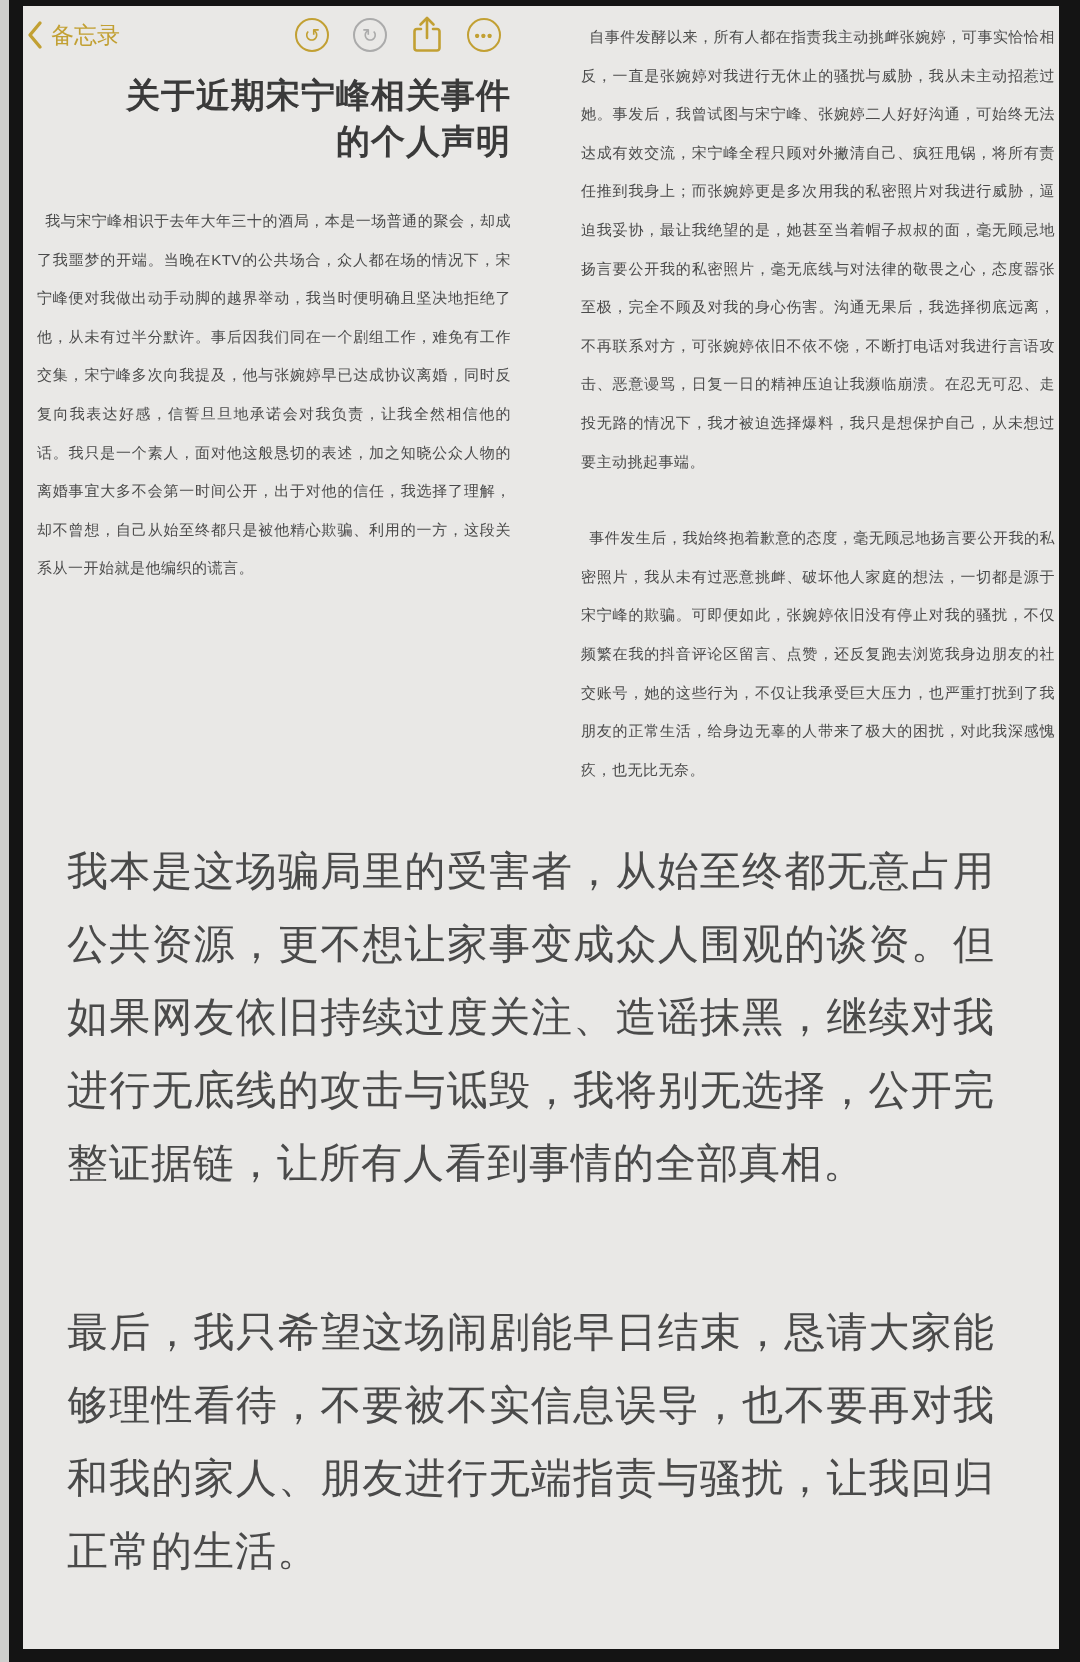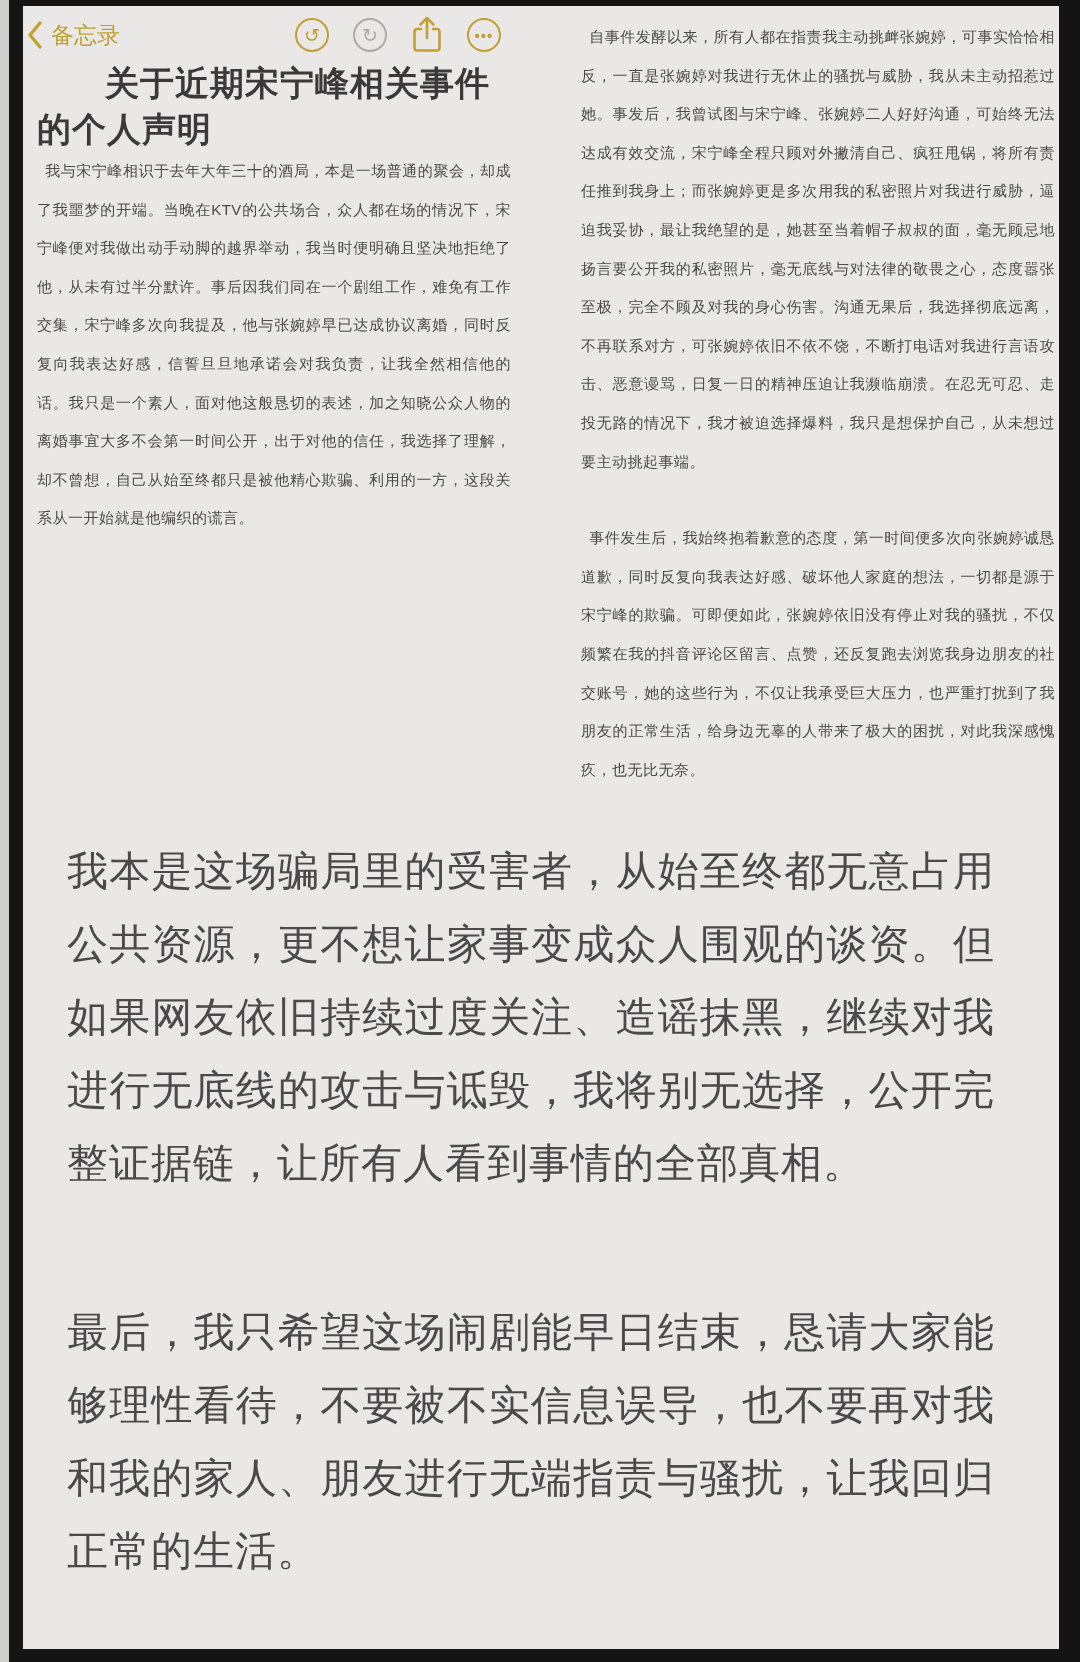--- a/index.html
+++ b/index.html
@@ -69,38 +69,39 @@
     font-size: 19px;
     line-height: 1;
     cursor: pointer;
   }
   .circle-icon.disabled { border-color: #ababab; color: #ababab; cursor: default; }
   .circle-icon.dots { font-size: 15px; font-weight: bold; letter-spacing: 1px; }
   .share-icon-svg { display: block; cursor: pointer; }
 
   
   .note-title {
-    margin-top: 4px;
+    margin-top: 16px;
     font-size: 34px;
     font-weight: bold;
     color: #3a3a3a;
     line-height: 46px;
     text-indent: 2em;
     letter-spacing: 1px;
+    text-align: right;
   }
   .body-para {
     font-size: 15px;
     color: #4b4b4b;
     line-height: 38.6px;
     text-align: justify;
     letter-spacing: 0.5px;
   }
   .indent-half { text-indent: 0.55em; }
   .left-col .p1 { margin-top: 36px; }
-  .left-col .p2 { }
+  .left-col .p2 { margin-top: 38px; }
   .right-col { padding-top: 4px; }
   .right-col .p2 { margin-top: 38px; }
 
   
   .bottom-section {
     margin-top: 46px;
     padding: 0 50px 0 30px;
   }
   .big-para {
     font-size: 41px;
@@ -147,21 +148,21 @@
           </div>
         </div>
 
         <h1 class="note-title">关于近期宋宁峰相关事件的个人声明</h1>
 
         <p class="body-para p2 indent-half">我与宋宁峰相识于去年大年三十的酒局，本是一场普通的聚会，却成了我噩梦的开端。当晚在KTV的公共场合，众人都在场的情况下，宋宁峰便对我做出动手动脚的越界举动，我当时便明确且坚决地拒绝了他，从未有过半分默许。事后因我们同在一个剧组工作，难免有工作交集，宋宁峰多次向我提及，他与张婉婷早已达成协议离婚，同时反复向我表达好感，信誓旦旦地承诺会对我负责，让我全然相信他的话。我只是一个素人，面对他这般恳切的表述，加之知晓公众人物的离婚事宜大多不会第一时间公开，出于对他的信任，我选择了理解，却不曾想，自己从始至终都只是被他精心欺骗、利用的一方，这段关系从一开始就是他编织的谎言。</p>
       </div>
 
       <div class="col right-col">
         <p class="body-para p1 indent-half">自事件发酵以来，所有人都在指责我主动挑衅张婉婷，可事实恰恰相反，一直是张婉婷对我进行无休止的骚扰与威胁，我从未主动招惹过她。事发后，我曾试图与宋宁峰、张婉婷二人好好沟通，可始终无法达成有效交流，宋宁峰全程只顾对外撇清自己、疯狂甩锅，将所有责任推到我身上；而张婉婷更是多次用我的私密照片对我进行威胁，逼迫我妥协，最让我绝望的是，她甚至当着帽子叔叔的面，毫无顾忌地扬言要公开我的私密照片，毫无底线与对法律的敬畏之心，态度嚣张至极，完全不顾及对我的身心伤害。沟通无果后，我选择彻底远离，不再联系对方，可张婉婷依旧不依不饶，不断打电话对我进行言语攻击、恶意谩骂，日复一日的精神压迫让我濒临崩溃。在忍无可忍、走投无路的情况下，我才被迫选择爆料，我只是想保护自己，从未想过要主动挑起事端。</p>
-        <p class="body-para p2 indent-half">事件发生后，我始终抱着歉意的态度，第一时间便多次向张婉婷诚恳道歉，同时反复向我表达好感、破坏他人家庭的想法，一切都是源于宋宁峰的欺骗。可即便如此，张婉婷依旧没有停止对我的骚扰，不仅频繁在我的抖音评论区留言、点赞，还反复跑去浏览我身边朋友的社交账号，她的这些行为，不仅让我承受巨大压力，也严重打扰到了我朋友的正常生活，给身边无辜的人带来了极大的困扰，对此我深感愧疚，也无比无奈。</p>
+        <p class="body-para p2 indent-half">事件发生后，我始终抱着歉意的态度，毫无顾忌地扬言要公开我的私密照片，我从未有过恶意挑衅、破坏他人家庭的想法，一切都是源于宋宁峰的欺骗。可即便如此，张婉婷依旧没有停止对我的骚扰，不仅频繁在我的抖音评论区留言、点赞，还反复跑去浏览我身边朋友的社交账号，她的这些行为，不仅让我承受巨大压力，也严重打扰到了我朋友的正常生活，给身边无辜的人带来了极大的困扰，对此我深感愧疚，也无比无奈。</p>
       </div>
 
     </div>
 
     <div class="bottom-section">
       <p class="big-para first">我本是这场骗局里的受害者，从始至终都无意占用公共资源，更不想让家事变成众人围观的谈资。但如果网友依旧持续过度关注、造谣抹黑，继续对我进行无底线的攻击与诋毁，我将别无选择，公开完整证据链，让所有人看到事情的全部真相。</p>
       <p class="big-para second">最后，我只希望这场闹剧能早日结束，恳请大家能够理性看待，不要被不实信息误导，也不要再对我和我的家人、朋友进行无端指责与骚扰，让我回归正常的生活。</p>
 
     </div>
 

